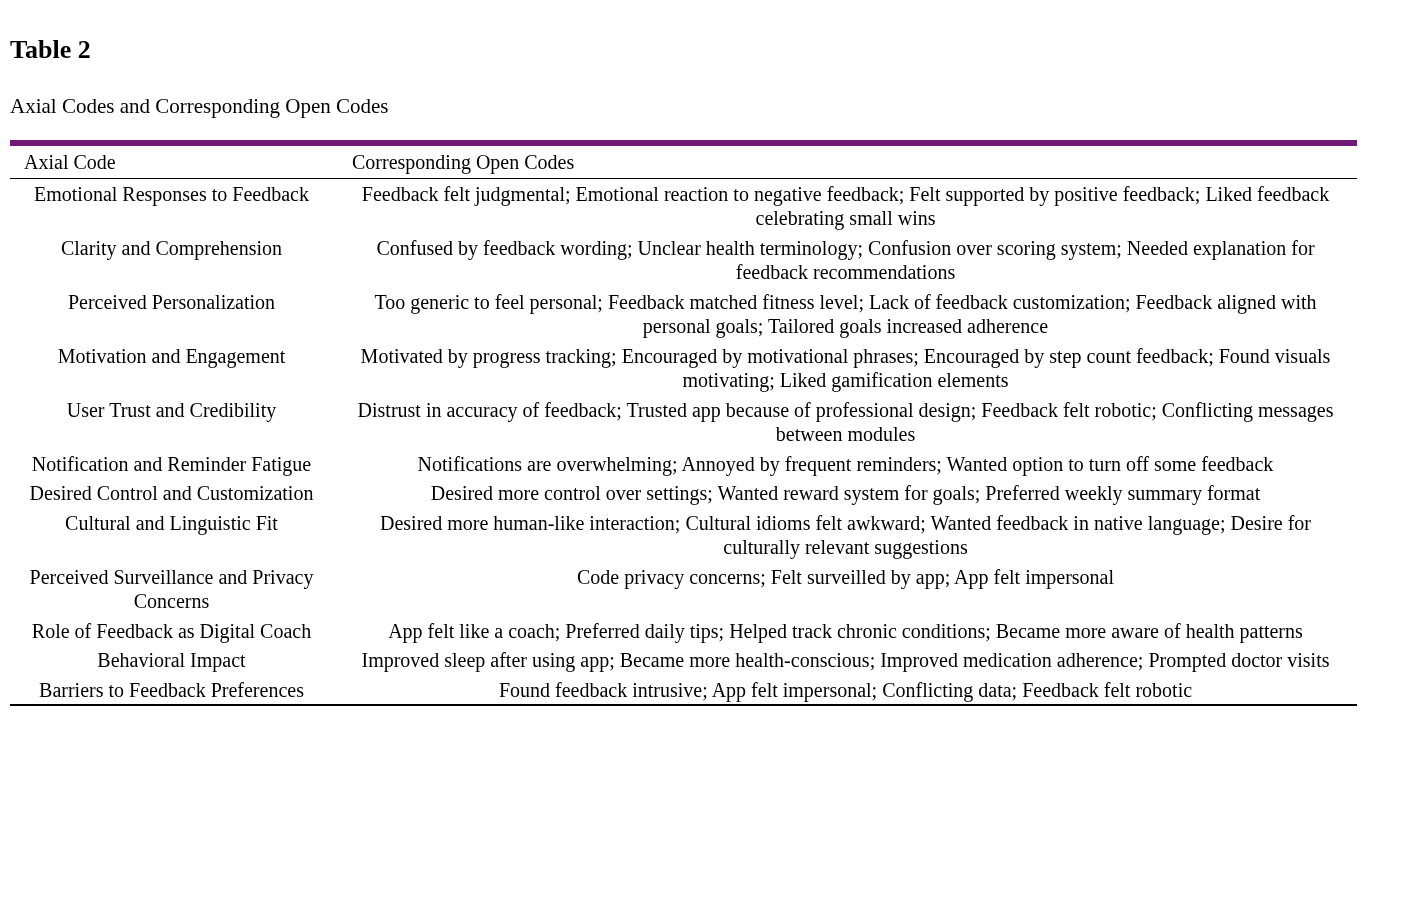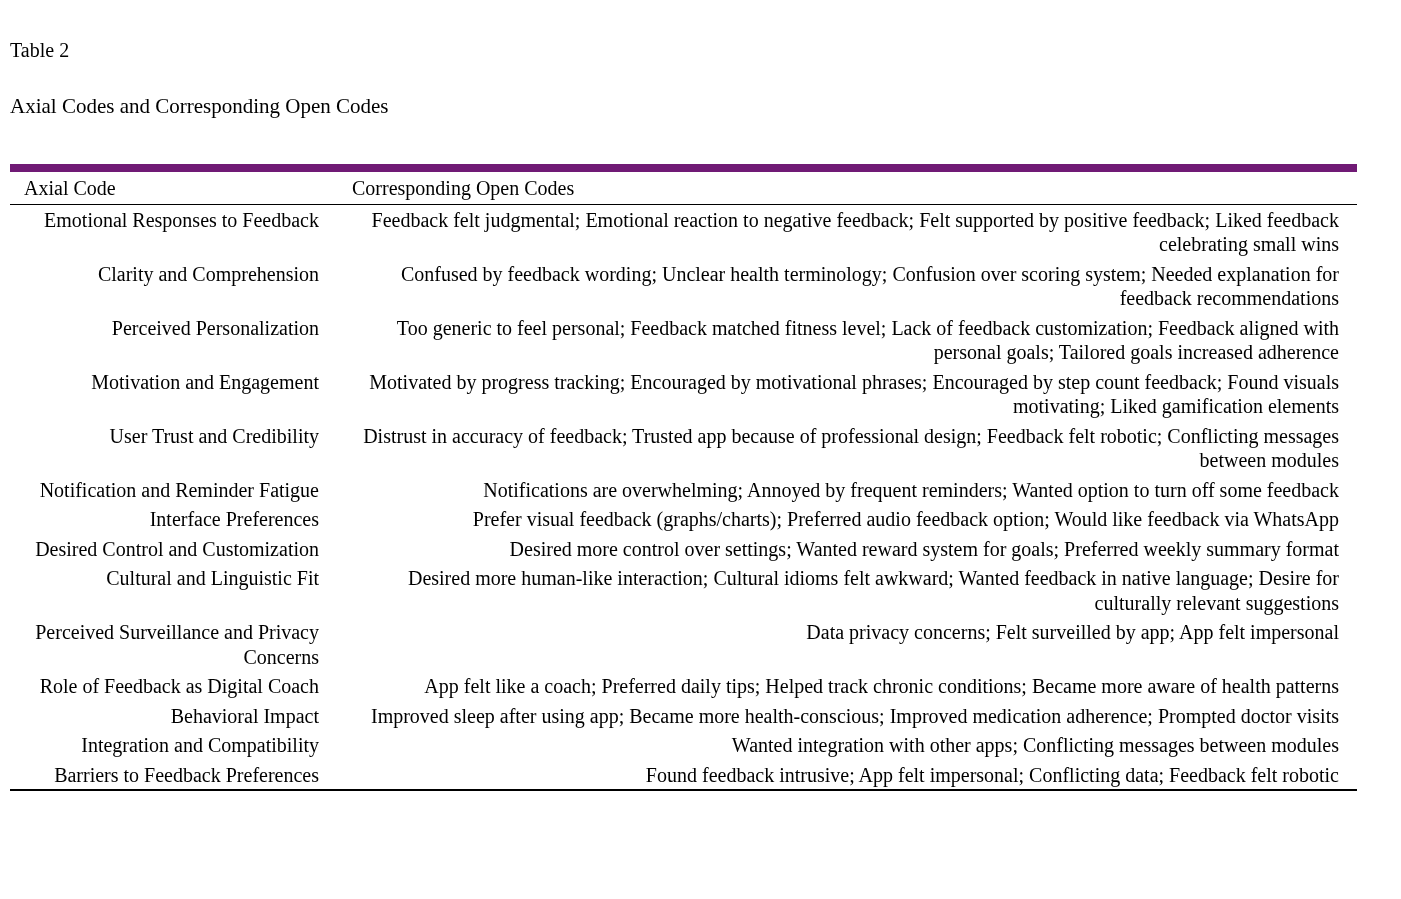--- a/index.html
+++ b/index.html
@@ -15,52 +15,52 @@
     height: 899px;
     background: #ffffff;
     overflow: hidden;
   }
   .content {
     margin-left: 10px;
     width: 1347px;
   }
   .table-number {
     margin: 38px 0 0 0;
-    font-size: 20px;
+    font-size: 26px;
     line-height: 24px;
-    font-weight: normal;
+    font-weight: bold;
     font-style: normal;
   }
   .table-caption {
     margin: 32px 0 0 0;
     font-size: 21px;
     line-height: 24px;
     font-weight: normal;
   }
   table.apa-table {
-    margin-top: 46px;
+    margin-top: 22px;
     width: 1347px;
     border-collapse: collapse;
     table-layout: fixed;
-    border-top: 8px solid #701a75;
+    border-top: 6px solid #701a75;
     border-bottom: 2px solid #000000;
     font-size: 20px;
   }
   table.apa-table col.col-axial { width: 342px; }
   table.apa-table col.col-open  { width: 1005px; }
   table.apa-table th {
     font-weight: normal;
     text-align: left;
     vertical-align: top;
     border-bottom: 1.5px solid #000000;
     line-height: 24.5px;
     padding: 4px 0 3px 0;
   }
   table.apa-table td {
-    text-align: right;
+    text-align: center;
     vertical-align: top;
     line-height: 24.5px;
     padding: 3px 0 2px 0;
   }
   table.apa-table th.axial,
   table.apa-table td.axial {
     padding-left: 14px;
     padding-right: 33px;
   }
   table.apa-table th.open,
@@ -105,46 +105,38 @@
           </tr>
           <tr>
             <td class="axial">User Trust and Credibility</td>
             <td class="open">Distrust in accuracy of feedback; Trusted app because of professional design; Feedback felt robotic; Conflicting messages between modules</td>
           </tr>
           <tr>
             <td class="axial">Notification and Reminder Fatigue</td>
             <td class="open">Notifications are overwhelming; Annoyed by frequent reminders; Wanted option to turn off some feedback</td>
           </tr>
           <tr>
-            <td class="axial">Interface Preferences</td>
-            <td class="open">Prefer visual feedback (graphs/charts); Preferred audio feedback option; Would like feedback via WhatsApp</td>
-          </tr>
-          <tr>
             <td class="axial">Desired Control and Customization</td>
             <td class="open">Desired more control over settings; Wanted reward system for goals; Preferred weekly summary format</td>
           </tr>
           <tr>
             <td class="axial">Cultural and Linguistic Fit</td>
             <td class="open">Desired more human-like interaction; Cultural idioms felt awkward; Wanted feedback in native language; Desire for culturally relevant suggestions</td>
           </tr>
           <tr>
             <td class="axial">Perceived Surveillance and Privacy Concerns</td>
-            <td class="open">Data privacy concerns; Felt surveilled by app; App felt impersonal</td>
+            <td class="open">Code privacy concerns; Felt surveilled by app; App felt impersonal</td>
           </tr>
           <tr>
             <td class="axial">Role of Feedback as Digital Coach</td>
             <td class="open">App felt like a coach; Preferred daily tips; Helped track chronic conditions; Became more aware of health patterns</td>
           </tr>
           <tr>
             <td class="axial">Behavioral Impact</td>
             <td class="open">Improved sleep after using app; Became more health-conscious; Improved medication adherence; Prompted doctor visits</td>
-          </tr>
-          <tr>
-            <td class="axial">Integration and Compatibility</td>
-            <td class="open">Wanted integration with other apps; Conflicting messages between modules</td>
           </tr>
           <tr>
             <td class="axial">Barriers to Feedback Preferences</td>
             <td class="open">Found feedback intrusive; App felt impersonal; Conflicting data; Feedback felt robotic</td>
           </tr>
         </tbody>
     </table>
   </div>
 </div>
 

